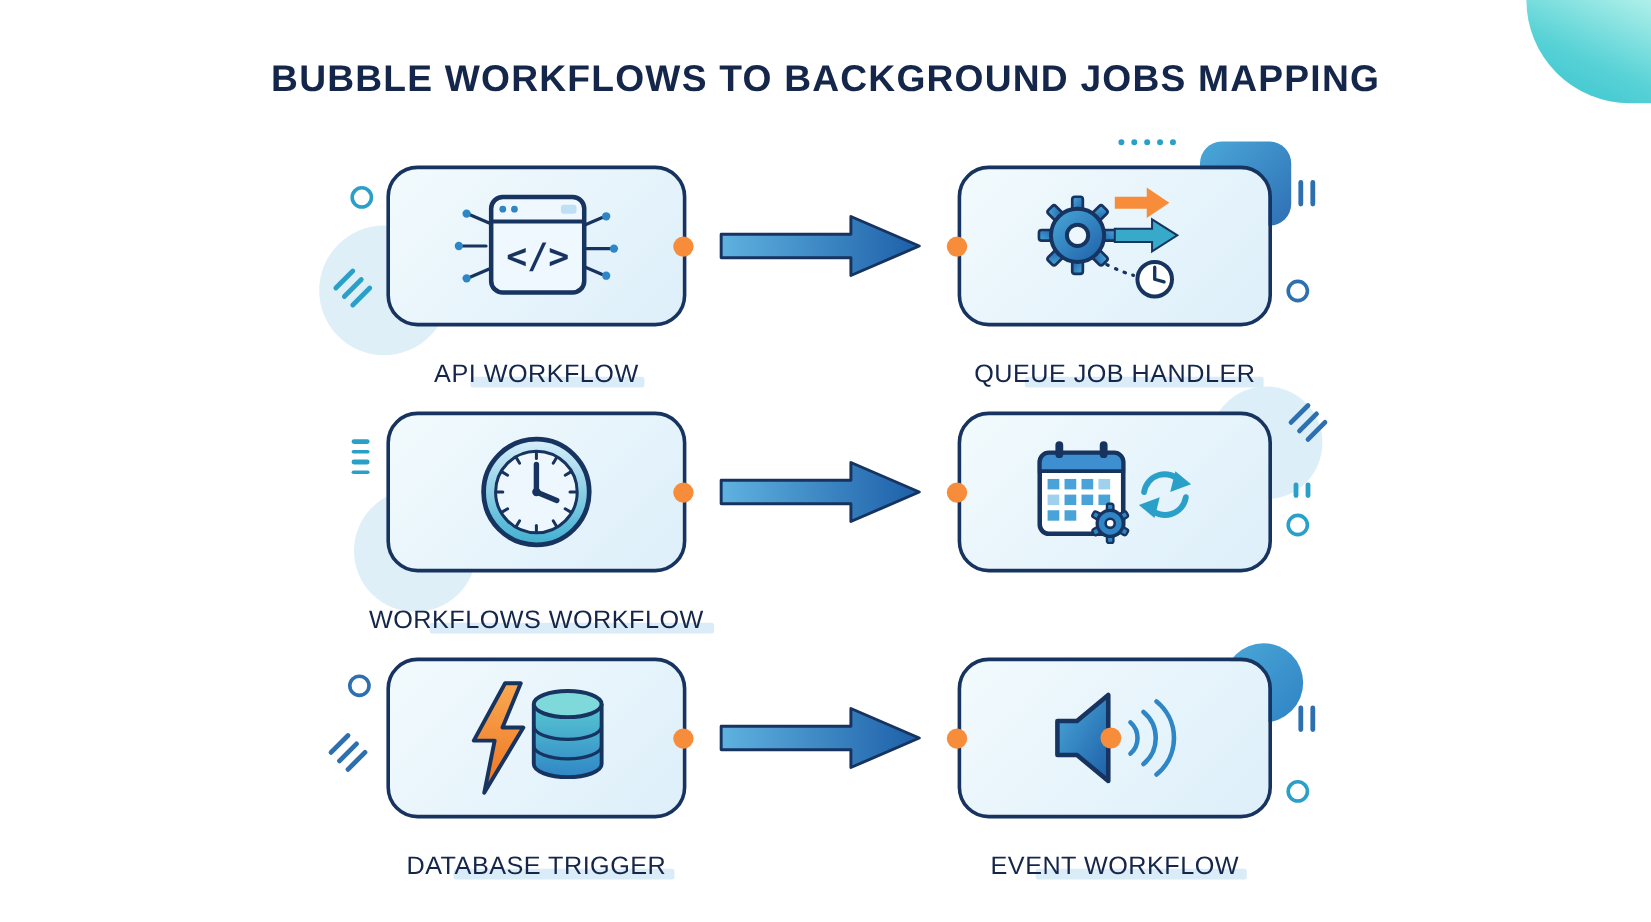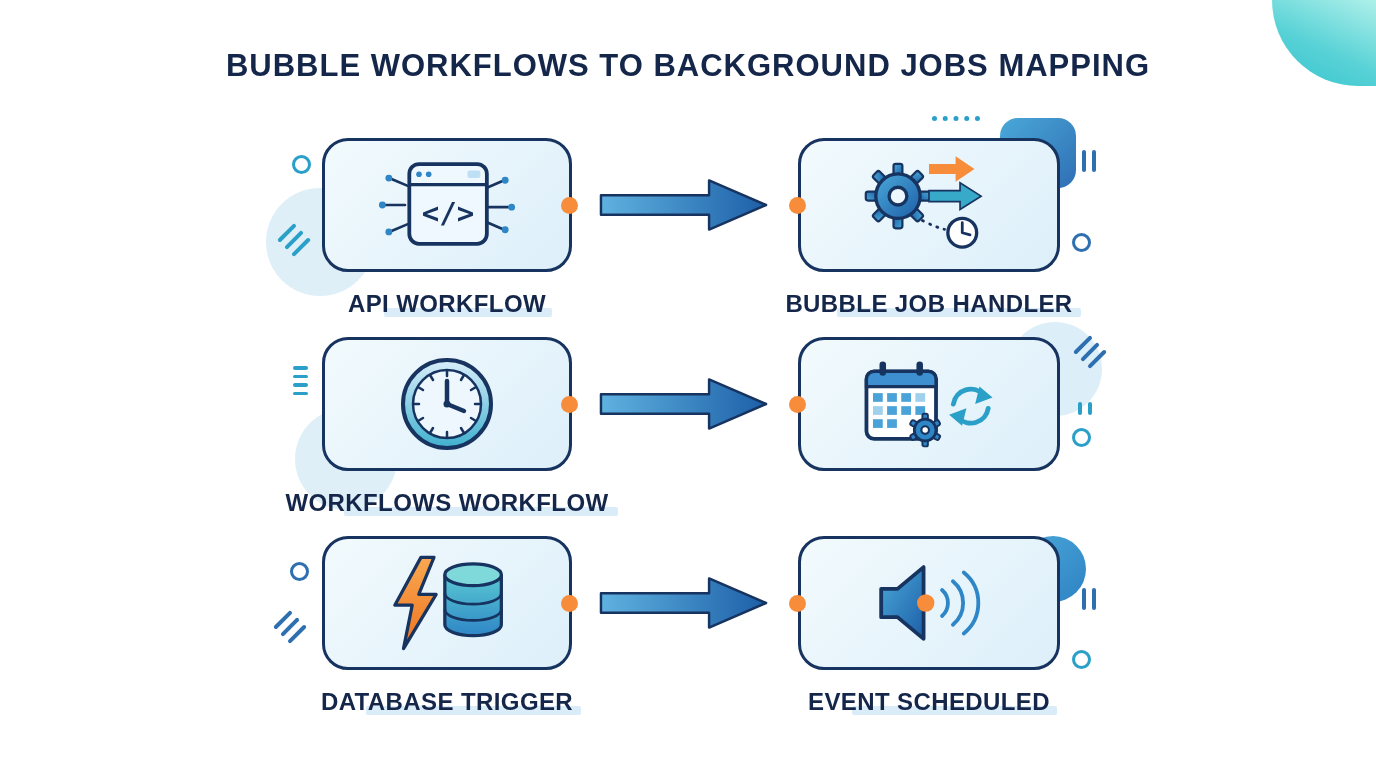--- a/index.html
+++ b/index.html
@@ -25,21 +25,21 @@
     background:linear-gradient(135deg,#f2fafd 0%,#ddeffa 100%);
     display:flex;align-items:center;justify-content:center;
   }
   .dot{
     position:absolute;top:50%;width:17px;height:17px;margin-top:-8.5px;border-radius:50%;
     background:#f78d3a;z-index:3;
   }
   .dot-right{right:-9px;}
   .dot-left{left:-12px;}
   .label{
-    position:relative;margin-top:18px;font-size:24px;font-weight:700;
+    position:relative;margin-top:28px;font-size:21px;font-weight:400;
     letter-spacing:.4px;text-align:center;width:330px;white-space:nowrap;z-index:1;
   }
   .cell.left .label{margin-left:-40px;margin-right:-40px;}
   .cell.right .label{margin-left:-34px;margin-right:-34px;}
   .label em{font-style:normal;position:relative;display:inline-block;}
   .label em::after{
     content:"";position:absolute;left:18%;right:-3%;bottom:1px;height:9px;
     background:#d9ecf8;z-index:-1;border-radius:2px;
   }
   .arrow-wrap{width:226px;height:134px;display:flex;align-items:center;justify-content:center;}
@@ -198,21 +198,21 @@
               <circle r="20" fill="url(#qg1)" stroke="#17335f" stroke-width="3"></circle>
               <circle r="8" fill="#eef7fd" stroke="#17335f" stroke-width="3"></circle>
             </g>
             <polygon points="60,9 84,9 84,2 101,13.5 84,25 84,18 60,18" fill="#f78d3a"></polygon>
             <polygon points="60,33 88,33 88,26 107,38 88,50 88,43 60,43" fill="#37a9c9" stroke="#17335f" stroke-width="1.5"></polygon>
             <path d="M54,60 Q66,66 74,68" stroke="#17335f" stroke-width="2.5" fill="none" stroke-dasharray="1 6" stroke-linecap="round"></path>
             <circle cx="90" cy="71" r="13" fill="#ffffff" stroke="#17335f" stroke-width="3"></circle>
             <path d="M90,71 L90,62 M90,71 L97,73" stroke="#17335f" stroke-width="2.5" stroke-linecap="round" fill="none"></path>
           </svg>
         </div>
-        <div class="label"><em>BUBBLE JOB HANDLER</em></div>
+        <div class="label"><em>QUEUE JOB HANDLER</em></div>
       </div>
     </section>
 
     <section class="row">
       <div class="cell left">
         <div class="box">
           <svg width="100" height="100" viewBox="0 0 100 100">
             <defs>
                 <linearGradient id="cg1" x1="0" y1="0" x2="0" y2="1">
               <stop offset="0" stop-color="#d9eefb"></stop>
@@ -347,18 +347,18 @@
               </defs>
             <path d="M16,33 h15 l24,-20 v66 l-24,-20 h-15 z" fill="url(#spk1)" stroke="#17335f" stroke-width="3.5" stroke-linejoin="round"></path>
             <circle cx="57" cy="46" r="8" fill="#f78d3a"></circle>
             <g stroke="#2e86c6" stroke-width="3.5" fill="none" stroke-linecap="round">
               <path d="M 72,34 A 16 16 0 0 1 72,58"></path>
               <path d="M 82,26 A 26 26 0 0 1 82,66"></path>
               <path d="M 92,18 A 36 36 0 0 1 92,74"></path>
             </g>
           </svg>
         </div>
-        <div class="label"><em>EVENT SCHEDULED</em></div>
+        <div class="label"><em>EVENT WORKFLOW</em></div>
       </div>
     </section>
 
   </div>
 </div>
 
 </body></html>

